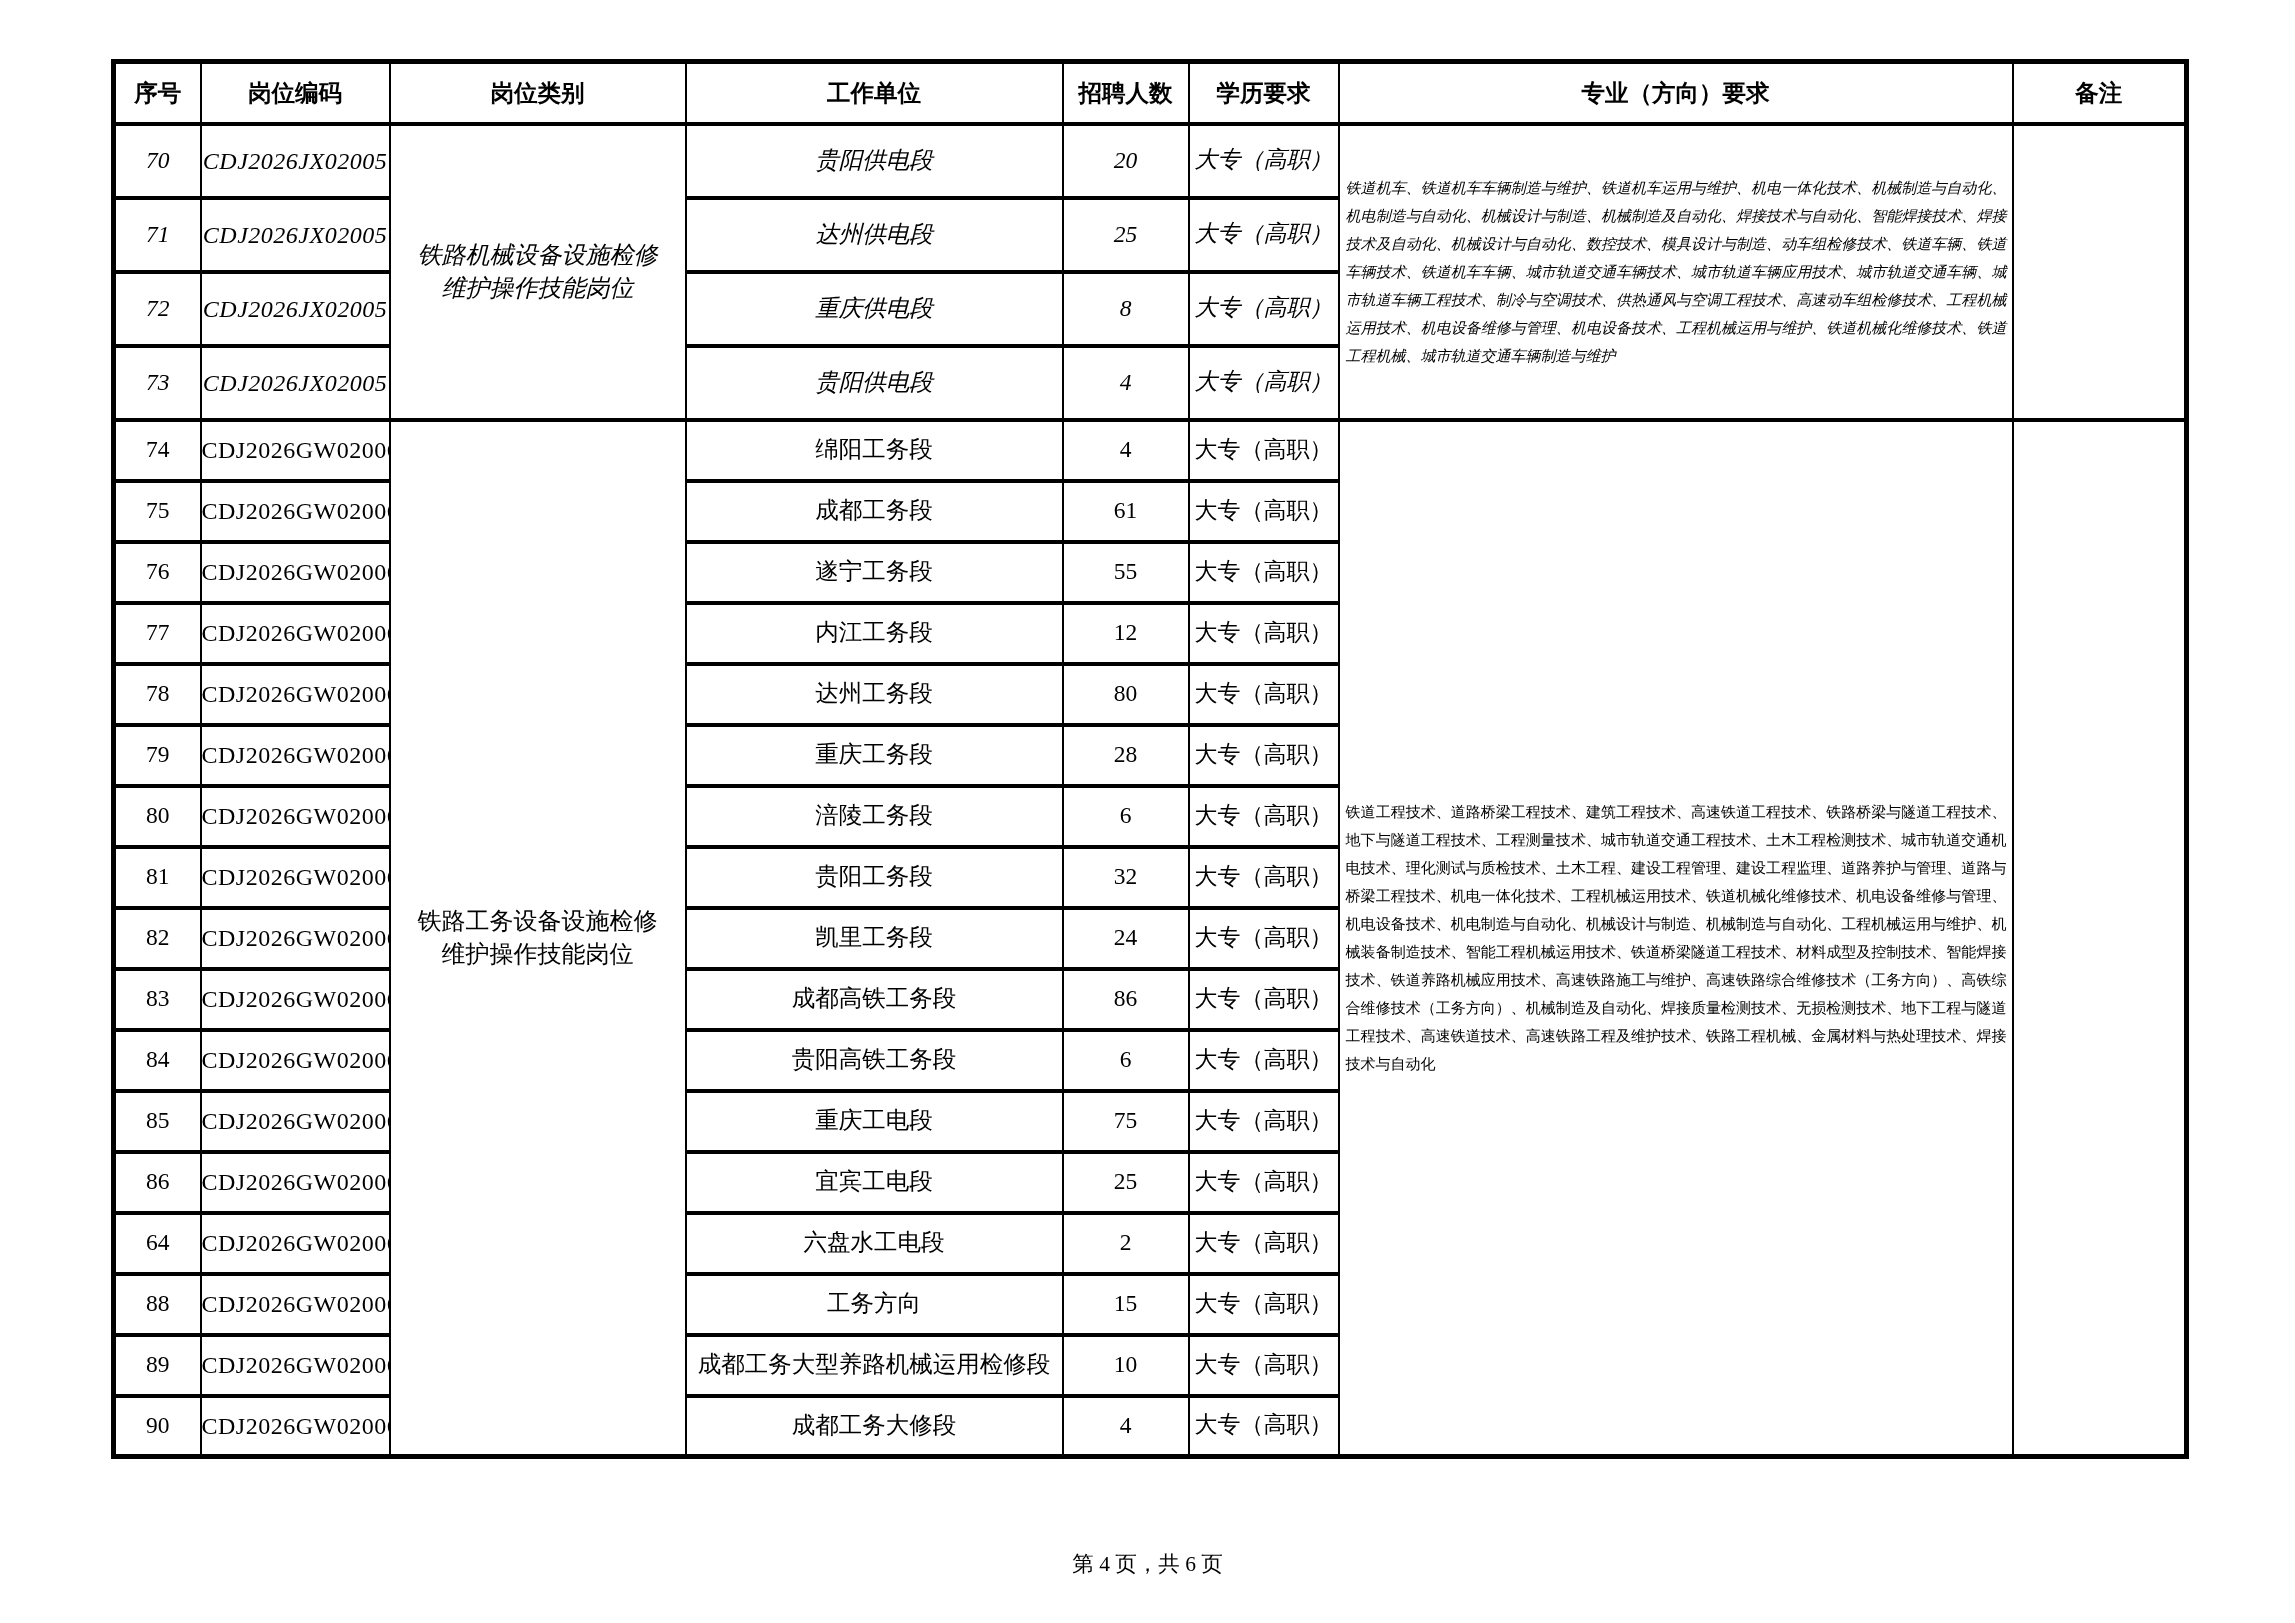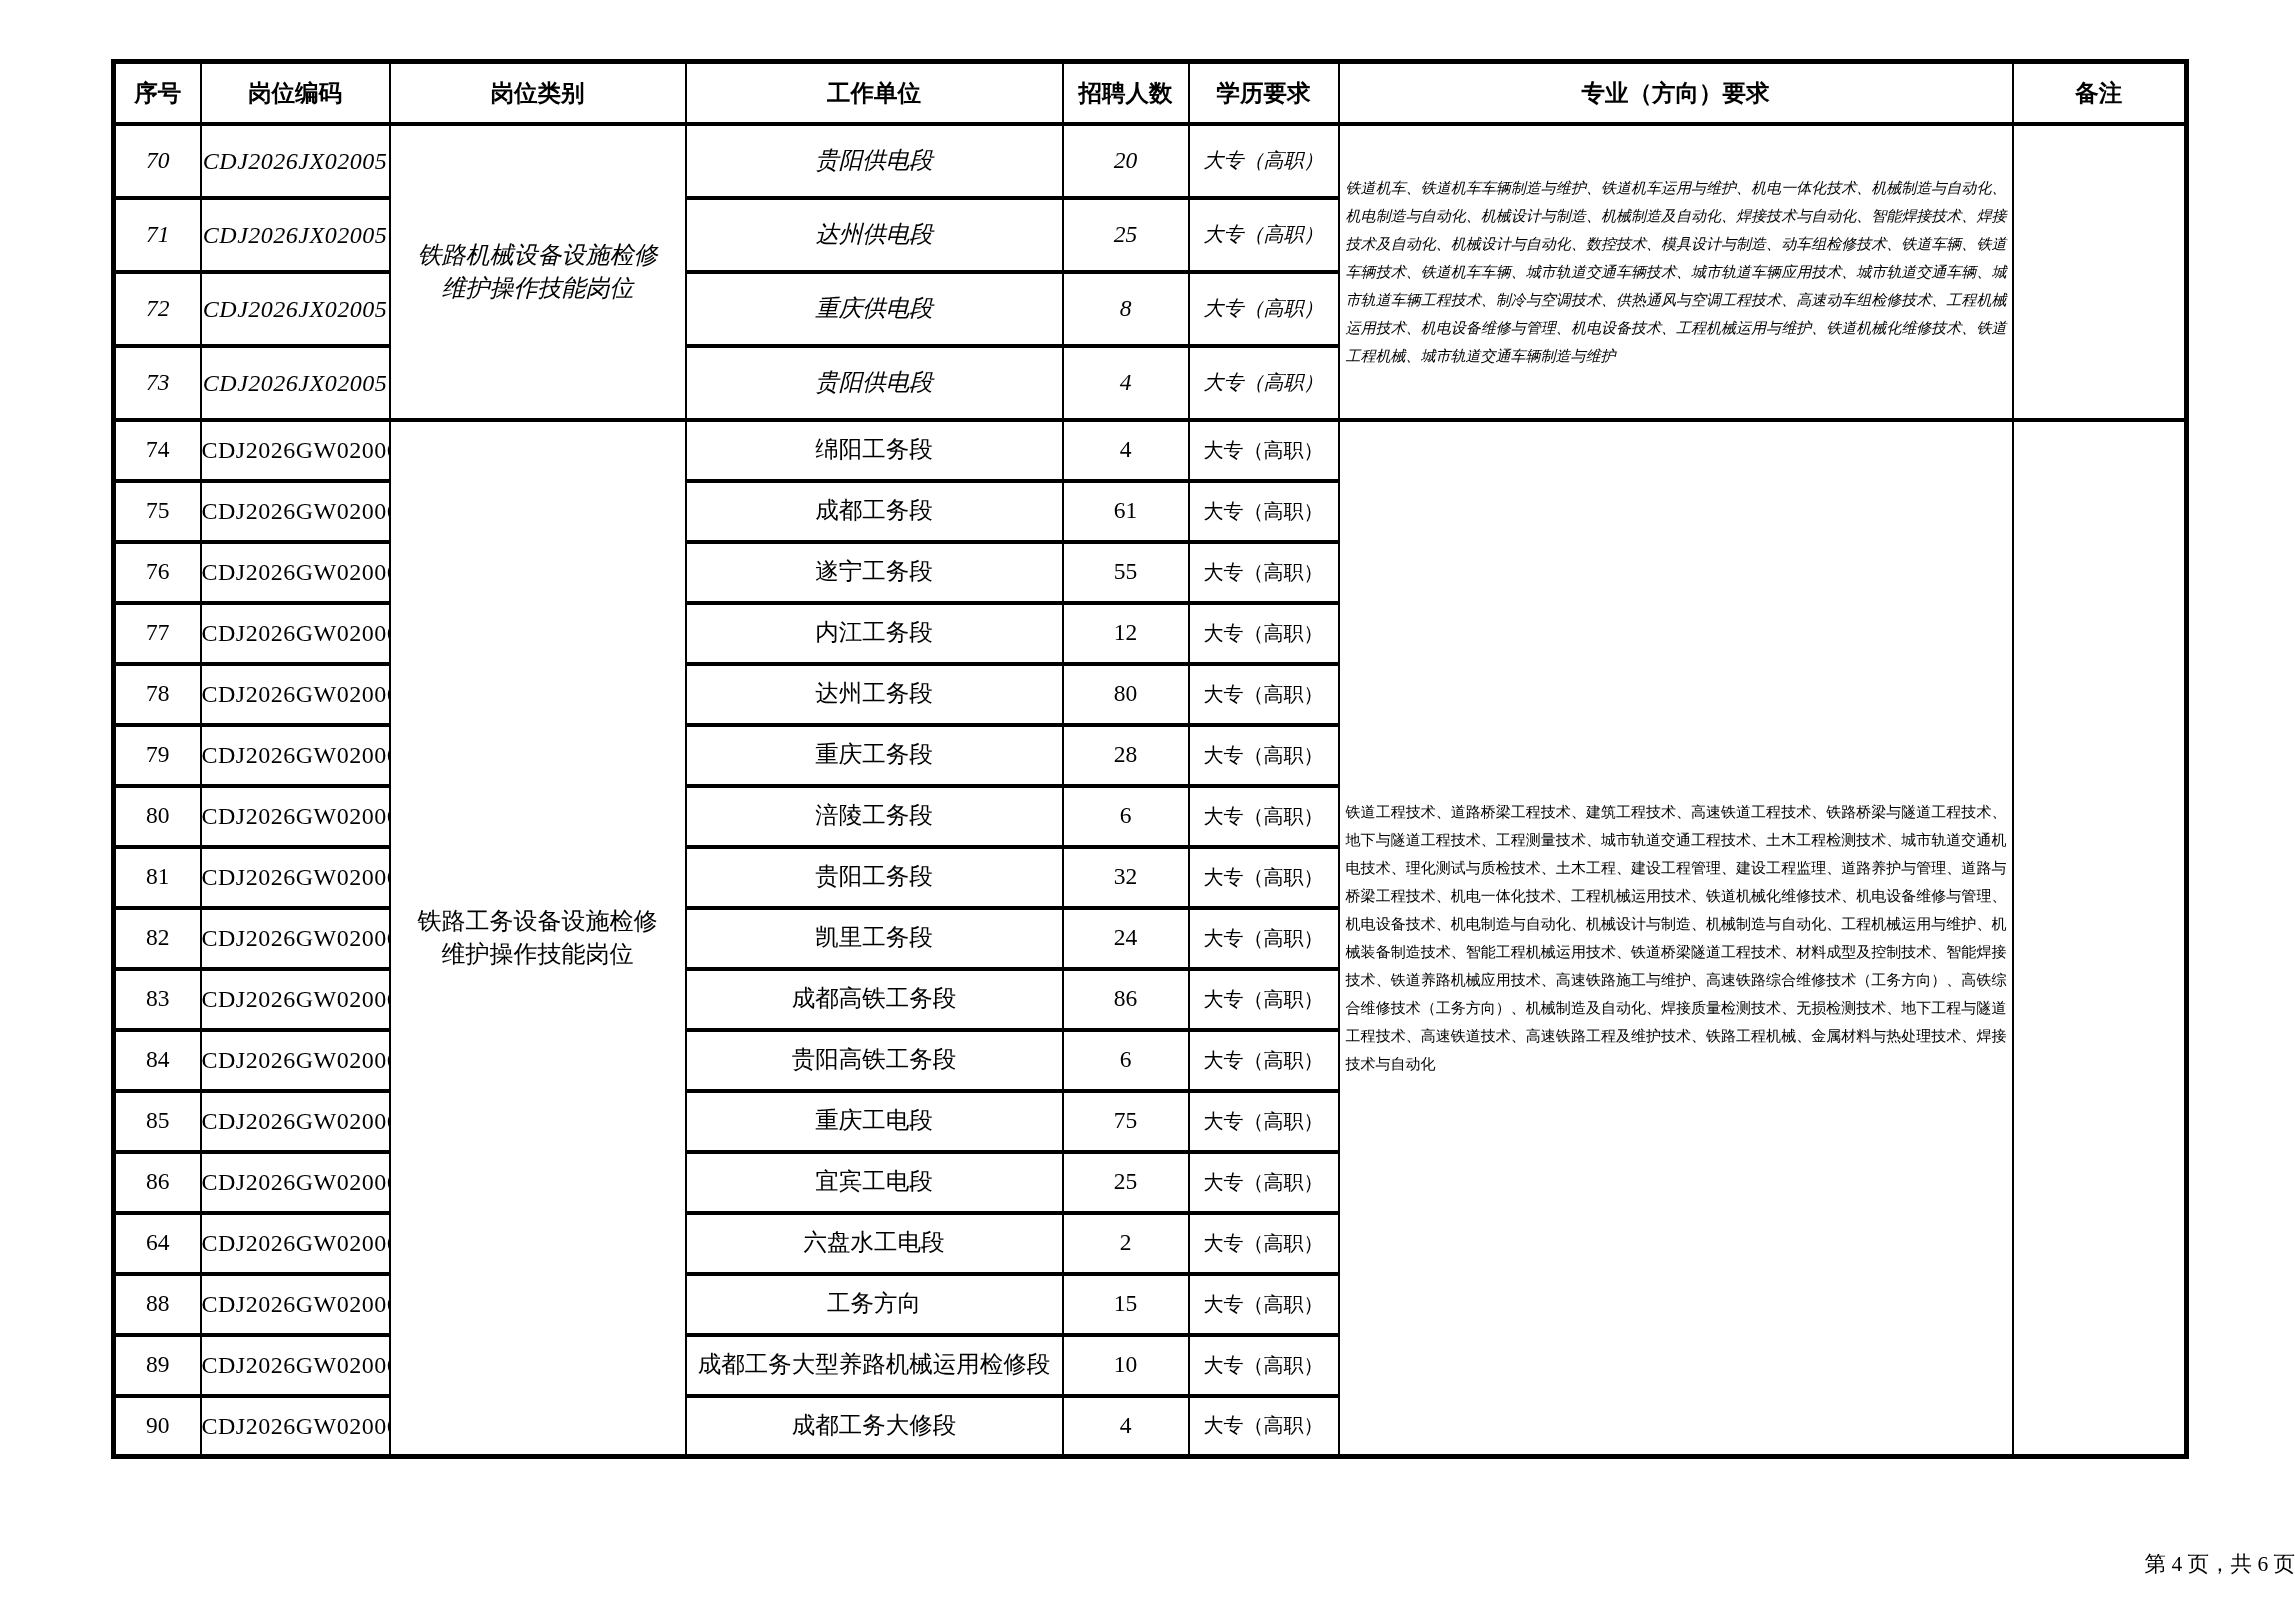--- a/index.html
+++ b/index.html
@@ -36,38 +36,38 @@
     color:#000;
   }
   tr.h1{height:74px;font-style:italic;}
   tr.h2{height:61px;}
   td{font-size:23.5px;line-height:1.25;}
   td.c-no{font-size:23.5px;}
   td.c-code{font-size:24px;letter-spacing:0.5px;white-space:nowrap;}
   td.c-cat{padding:0 22.5px;font-size:24px;line-height:1.35;}
   td.c-unit{font-size:23.5px;}
   td.c-count{font-size:23.5px;}
-  td.c-edu{font-size:20px;white-space:nowrap;}
+  td.c-edu{font-size:23px;white-space:nowrap;}
   td.c-major{
     text-align:justify;
     text-align-last:left;
     vertical-align:middle;
     font-size:15px;
     line-height:28px;
     padding:4.1px 5.1px 4.1px 6.1px;
     word-break:break-all;
     overflow-wrap:anywhere;
     line-break:anywhere;
   }
   td.c-remark{font-size:22.5px;}
   .footer{
     position:absolute;
     top:1549px;left:0;
     width:100%;
-    text-align:right;
+    text-align:center;
     font-size:21.5px;
     color:#000;
     font-family:"Liberation Serif",serif;
   }
 </style>
 </head>
 <body>
 
 <div class="page">
 

